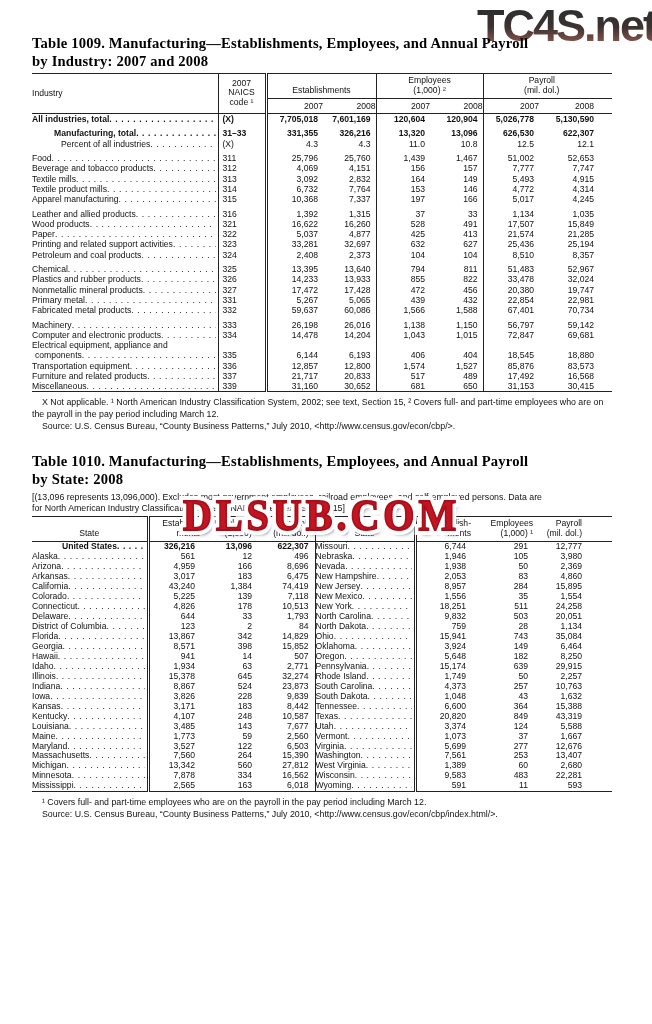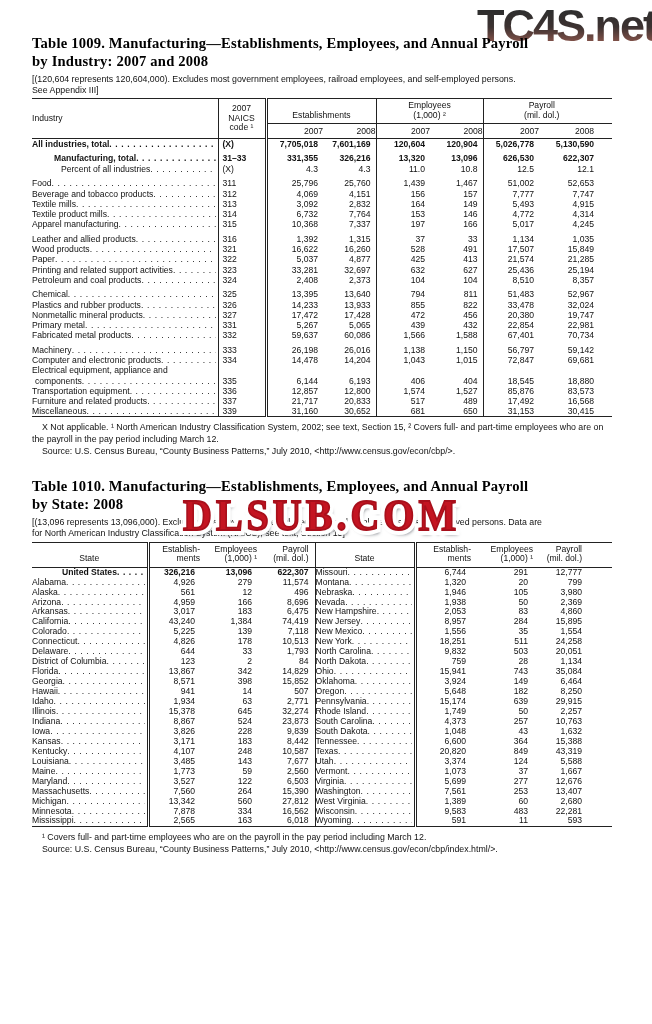--- a/index.html
+++ b/index.html
@@ -89,24 +89,20 @@
 
 <div class="page">
 
   <div class="wm wm-top">TC4S.net</div>
 
   <div class="content">
 
     <div class="title">
       <span>Table 1009. Manufacturing—Establishments, Employees, and Annual Payroll</span><br>
       <span>by Industry: 2007 and 2008</span>
-    </div>
-    <div class="note">
-      <p>[(120,604 represents 120,604,000). Excludes most government employees, railroad employees, and self-employed persons.</p>
-      <p>See Appendix III]</p>
     </div>
 
     <table class="tbl t9">
       <colgroup>
         <col style="width:186px">
           <col style="width:48px">
         <col style="width:57px">
           <col style="width:53px">
         <col style="width:54px">
           <col style="width:53px">
@@ -627,40 +623,20 @@
                 <span class="leader"></span>
               </div>
             </td>
             <td class="num">6,744</td>
             <td class="num">291</td>
             <td class="num pR">12,777</td>
           </tr>
           <tr>
             <td class="st">
               <div class="stubline">
-                <span class="lbl">Alabama</span>
-                <span class="leader"></span>
-              </div>
-            </td>
-            <td class="num">4,926</td>
-            <td class="num">279</td>
-            <td class="num pL">11,574</td>
-            <td class="st bL">
-              <div class="stubline">
-                <span class="lbl">Montana</span>
-                <span class="leader"></span>
-              </div>
-            </td>
-            <td class="num">1,320</td>
-            <td class="num">20</td>
-            <td class="num pR">799</td>
-          </tr>
-          <tr>
-            <td class="st">
-              <div class="stubline">
                 <span class="lbl">Alaska</span>
                 <span class="leader"></span>
               </div>
             </td>
             <td class="num">561</td>
             <td class="num">12</td>
             <td class="num pL">496</td>
             <td class="st bL">
               <div class="stubline">
                 <span class="lbl">Nebraska</span>

